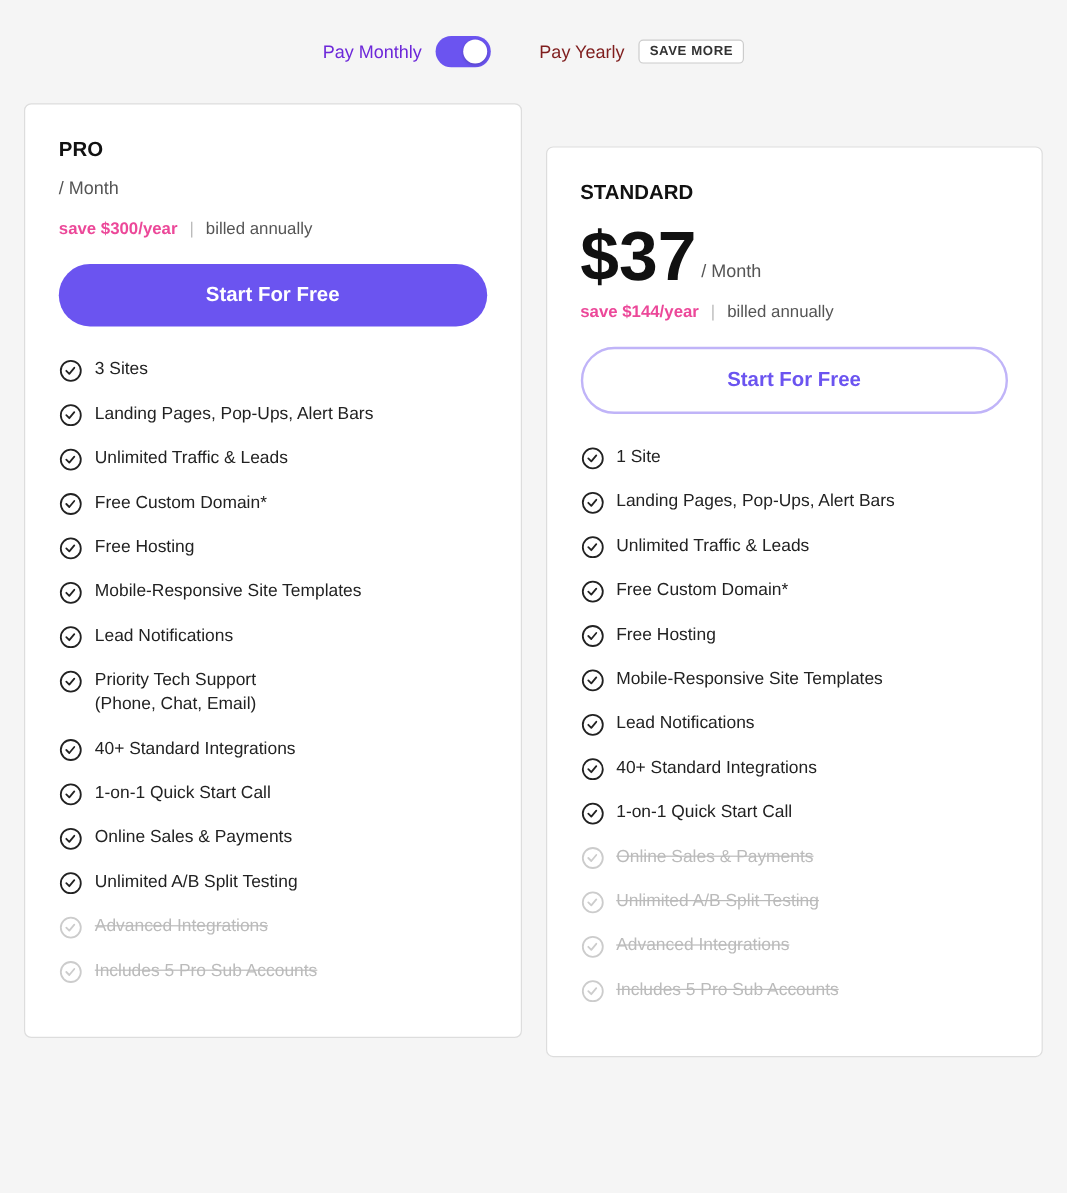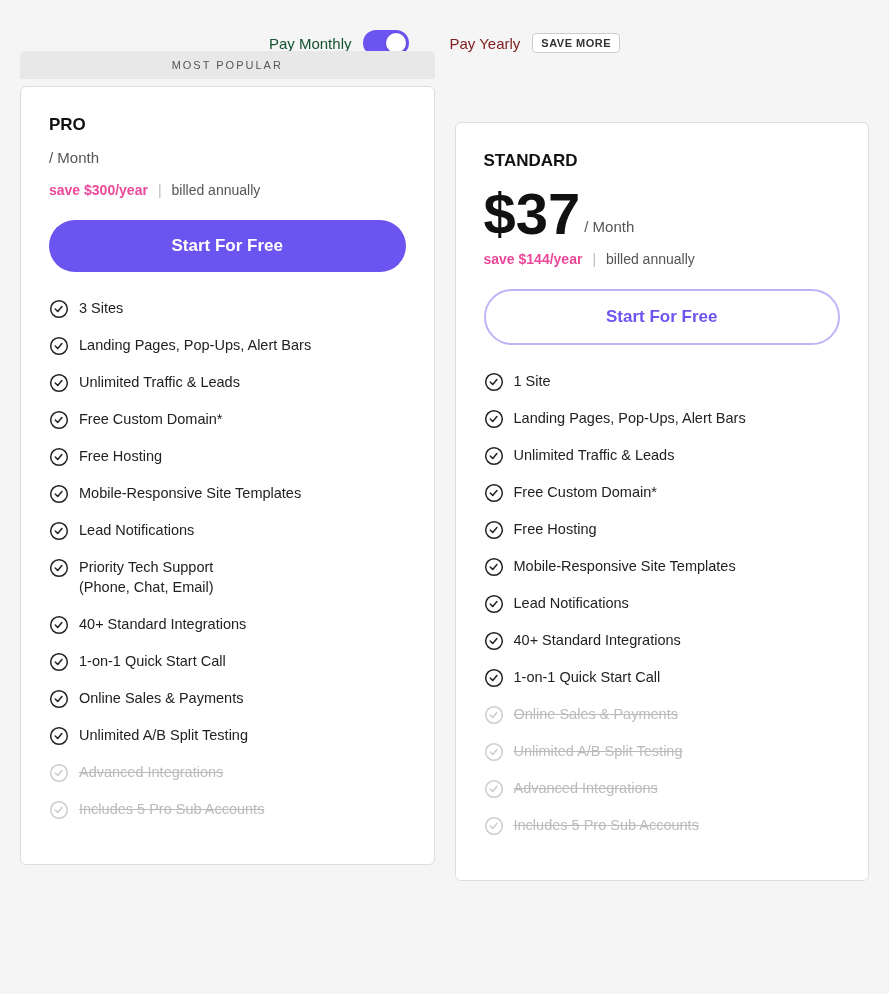--- a/index.html
+++ b/index.html
@@ -17,21 +17,21 @@
     .billing-toggle {
       display: flex;
       align-items: center;
       gap: 12px;
       margin-bottom: 30px;
       margin-top: 10px;
     }
 
     .billing-label {
       font-size: 15px;
-      color: #14532d;
+      color: #6d28d9;
     }
 
     .billing-label.active {
       color: #7f1d1d;
       font-weight: 500;
       padding-left: 28px;
     }
 
     .toggle-switch {
       position: relative;
@@ -214,21 +214,20 @@
 <div class="billing-toggle">
   <span class="billing-label">Pay Monthly</span>
   <div class="toggle-switch"></div>
   <span class="billing-label active">Pay Yearly</span>
   <span class="save-badge">SAVE MORE</span>
 </div>
 
 <div class="plans-container">
 
   <div class="plan-card popular">
-    <div class="most-popular-banner">MOST POPULAR</div>
 
     <div class="plan-name">PRO</div>
 
     <div class="price-row">
       <span class="price-period">/ Month</span>
     </div>
 
     <div class="savings-row">
       <span class="savings-text">save $300/year</span>
       <span class="divider">|</span>

